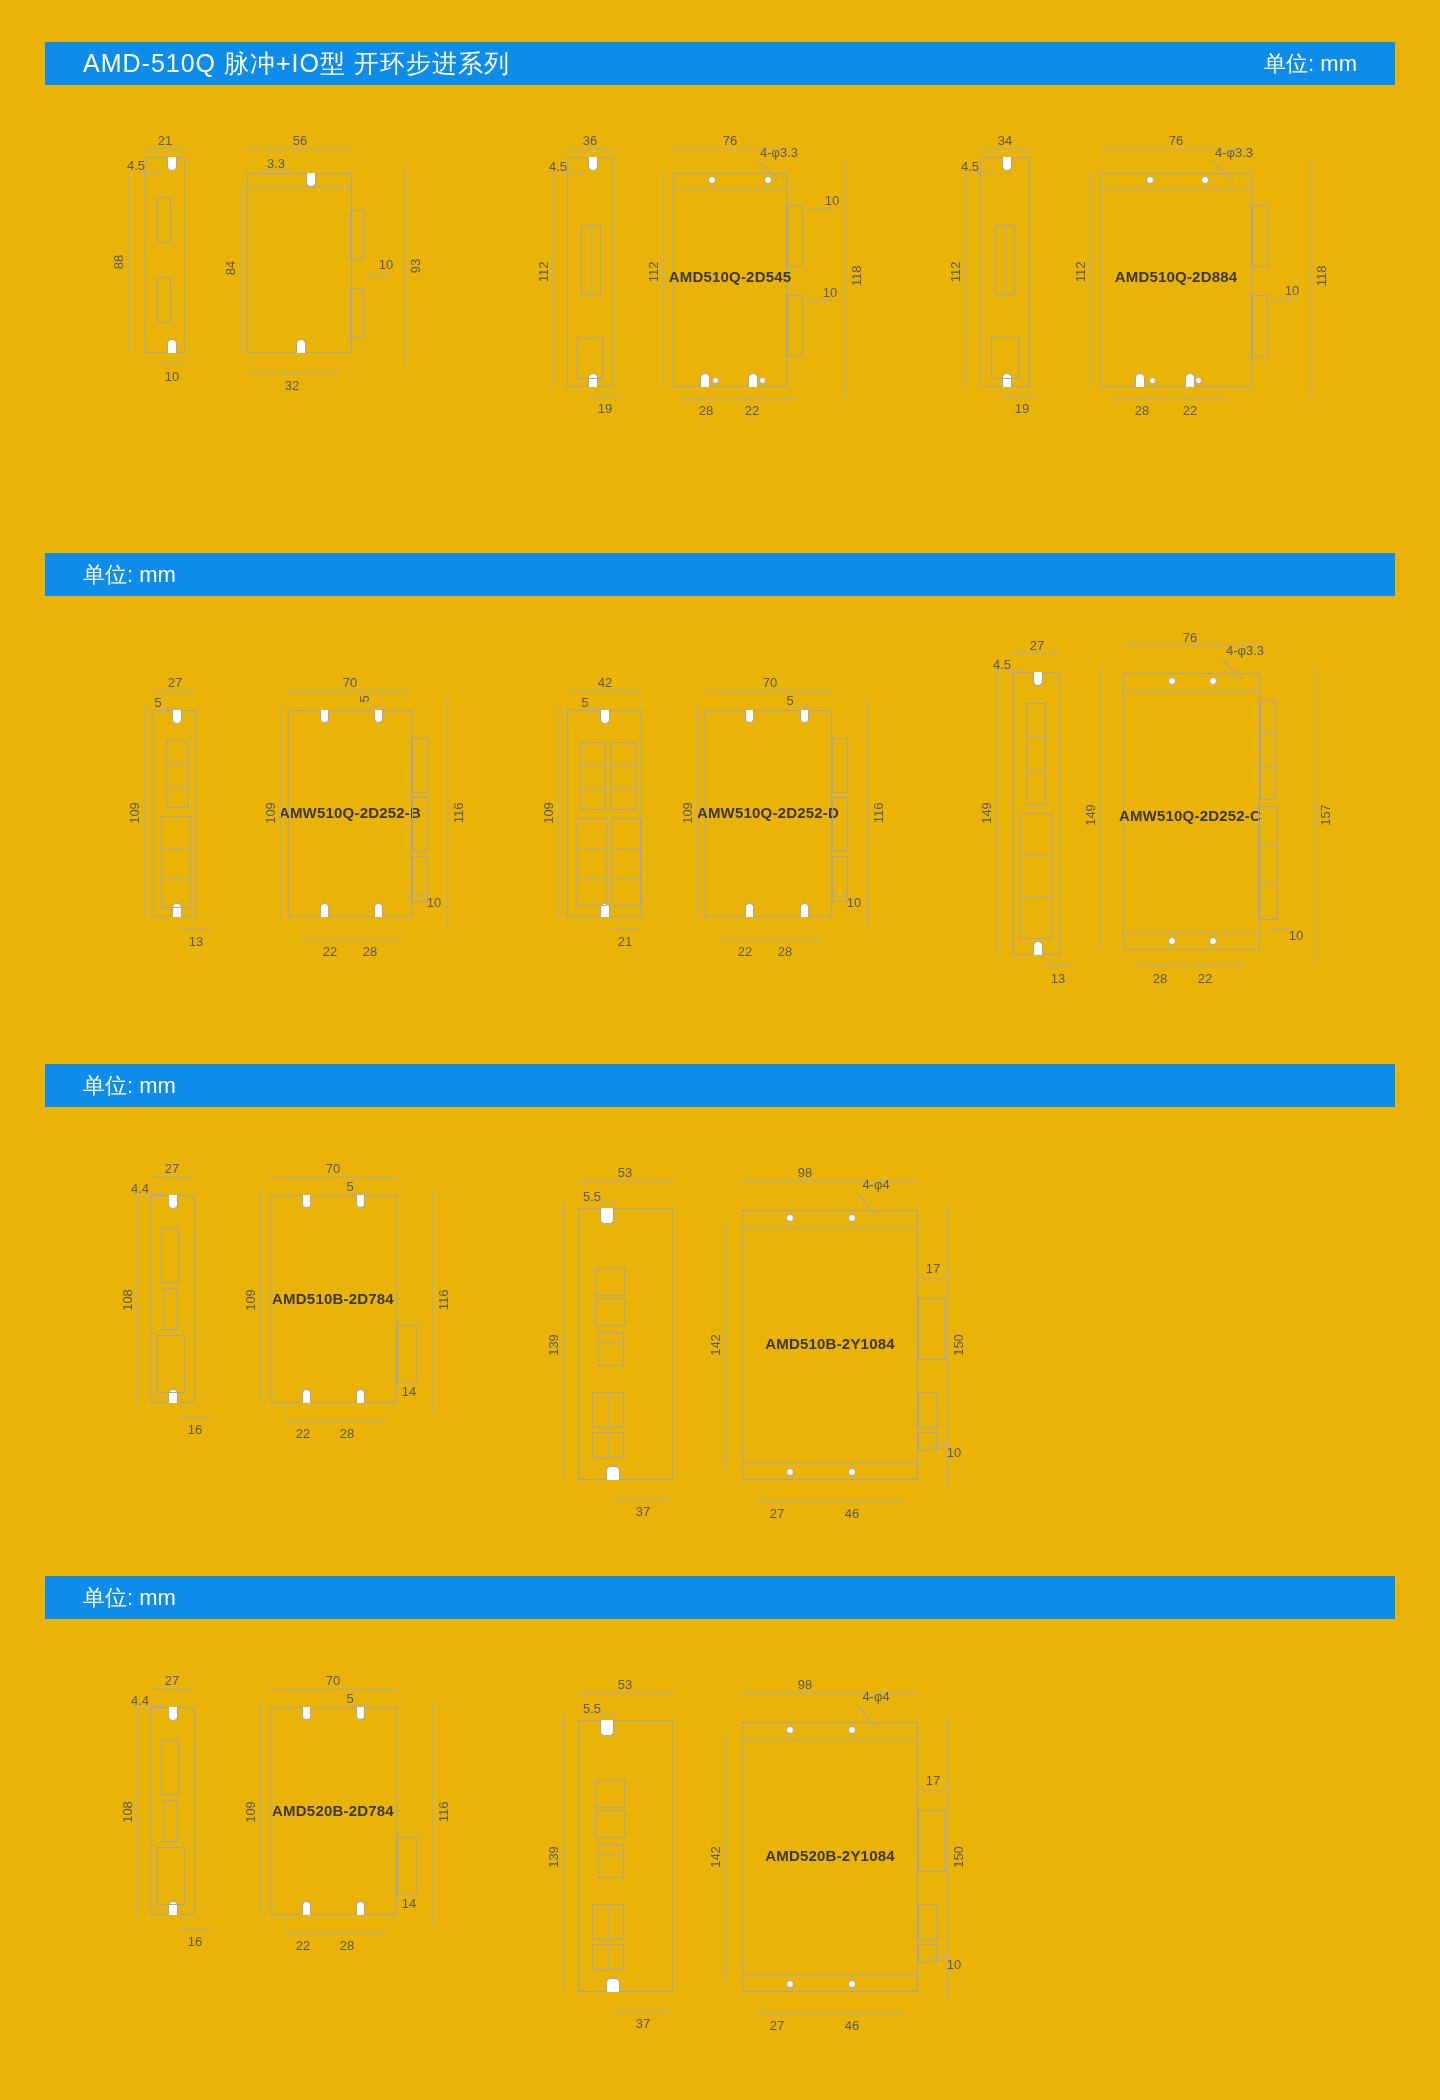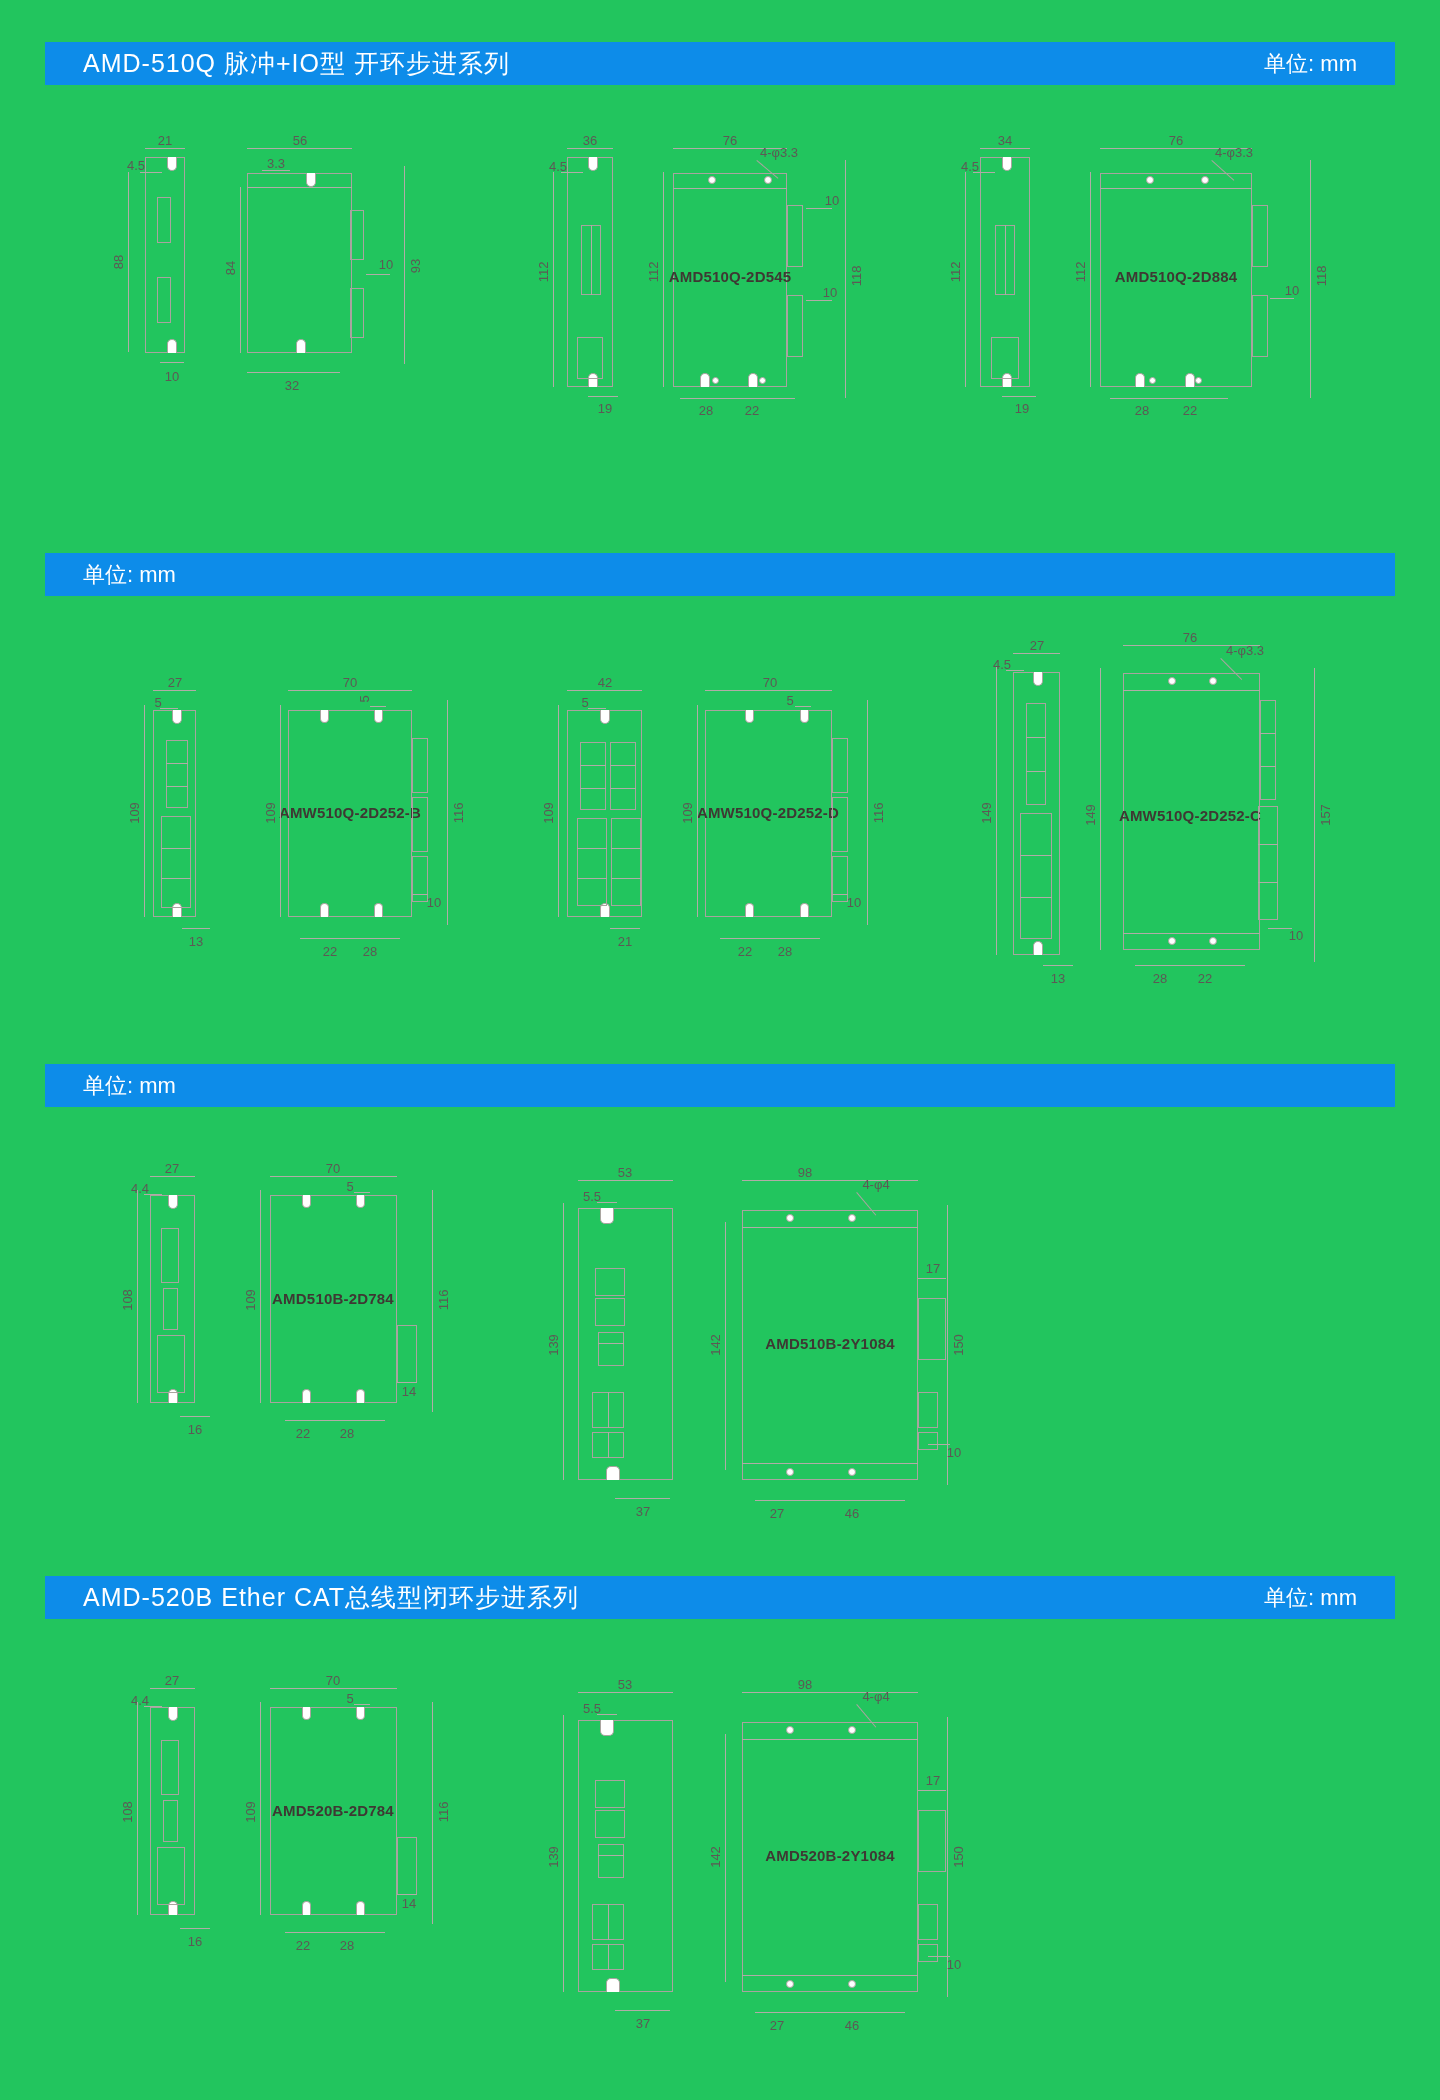--- a/index.html
+++ b/index.html
@@ -1,16 +1,16 @@
 <!DOCTYPE html>
 <html><head>
 <meta charset="utf-8">
 <style>
   html,body{margin:0;padding:0;background:#ffffff;font-family:"Liberation Sans",sans-serif;}
-  #page{position:relative;width:1440px;height:2100px;background:#22c55e;overflow:hidden;}
+  #page{position:relative;width:1440px;height:2100px;background:#eab308;overflow:hidden;}
   .section-header{position:absolute;left:45px;width:1350px;height:43px;background:#0d8ce9;color:#fff;
     display:flex;align-items:center;justify-content:space-between;padding:0 38px;box-sizing:border-box;}
   .section-title{font-size:25px;letter-spacing:1px;white-space:nowrap;}
   .unit-label{font-size:22px;white-space:nowrap;}
   .ln{position:absolute;border:1px solid #a9a49f;box-sizing:border-box;background:transparent;}
   .notch-t{position:absolute;box-sizing:border-box;background:#fff;border:1px solid #a9a49f;border-top:none;border-radius:0 0 5px 5px;}
   .notch-b{position:absolute;box-sizing:border-box;background:#fff;border:1px solid #a9a49f;border-bottom:none;border-radius:5px 5px 0 0;}
   .hl{position:absolute;height:1px;background:#b1aca7;}
   .vl{position:absolute;width:1px;background:#b1aca7;}
   .hole{position:absolute;border:1px solid #a9a49f;border-radius:50%;box-sizing:border-box;background:#fff;}
@@ -28,21 +28,20 @@
     <span class="section-title">AMD-510Q 脉冲+IO型 开环步进系列</span>
     <span class="unit-label">单位: mm</span>
   </div>
   <div class="section-header" style="top:553px">
     <span class="unit-label">单位: mm</span>
   </div>
   <div class="section-header" style="top:1064px">
     <span class="unit-label">单位: mm</span>
   </div>
   <div class="section-header" style="top:1576px">
-    <span class="section-title">AMD-520B Ether CAT总线型闭环步进系列</span>
     <span class="unit-label">单位: mm</span>
   </div>
 
   <div id="canvas">
       <div class="ln" style="left: 145px; top: 157px; width: 40px; height: 196px;"></div>
       <div class="notch-t" style="left: 167px; top: 157px; width: 10px; height: 14px;"></div>
       <div class="notch-b" style="left: 167px; top: 339px; width: 10px; height: 14px;"></div>
       <div class="ln" style="left: 157px; top: 197px; width: 14px; height: 46px;"></div>
       <div class="ln" style="left: 157px; top: 277px; width: 14px; height: 46px;"></div>
       <div class="hl" style="left: 145px; top: 148px; width: 40px;"></div>

